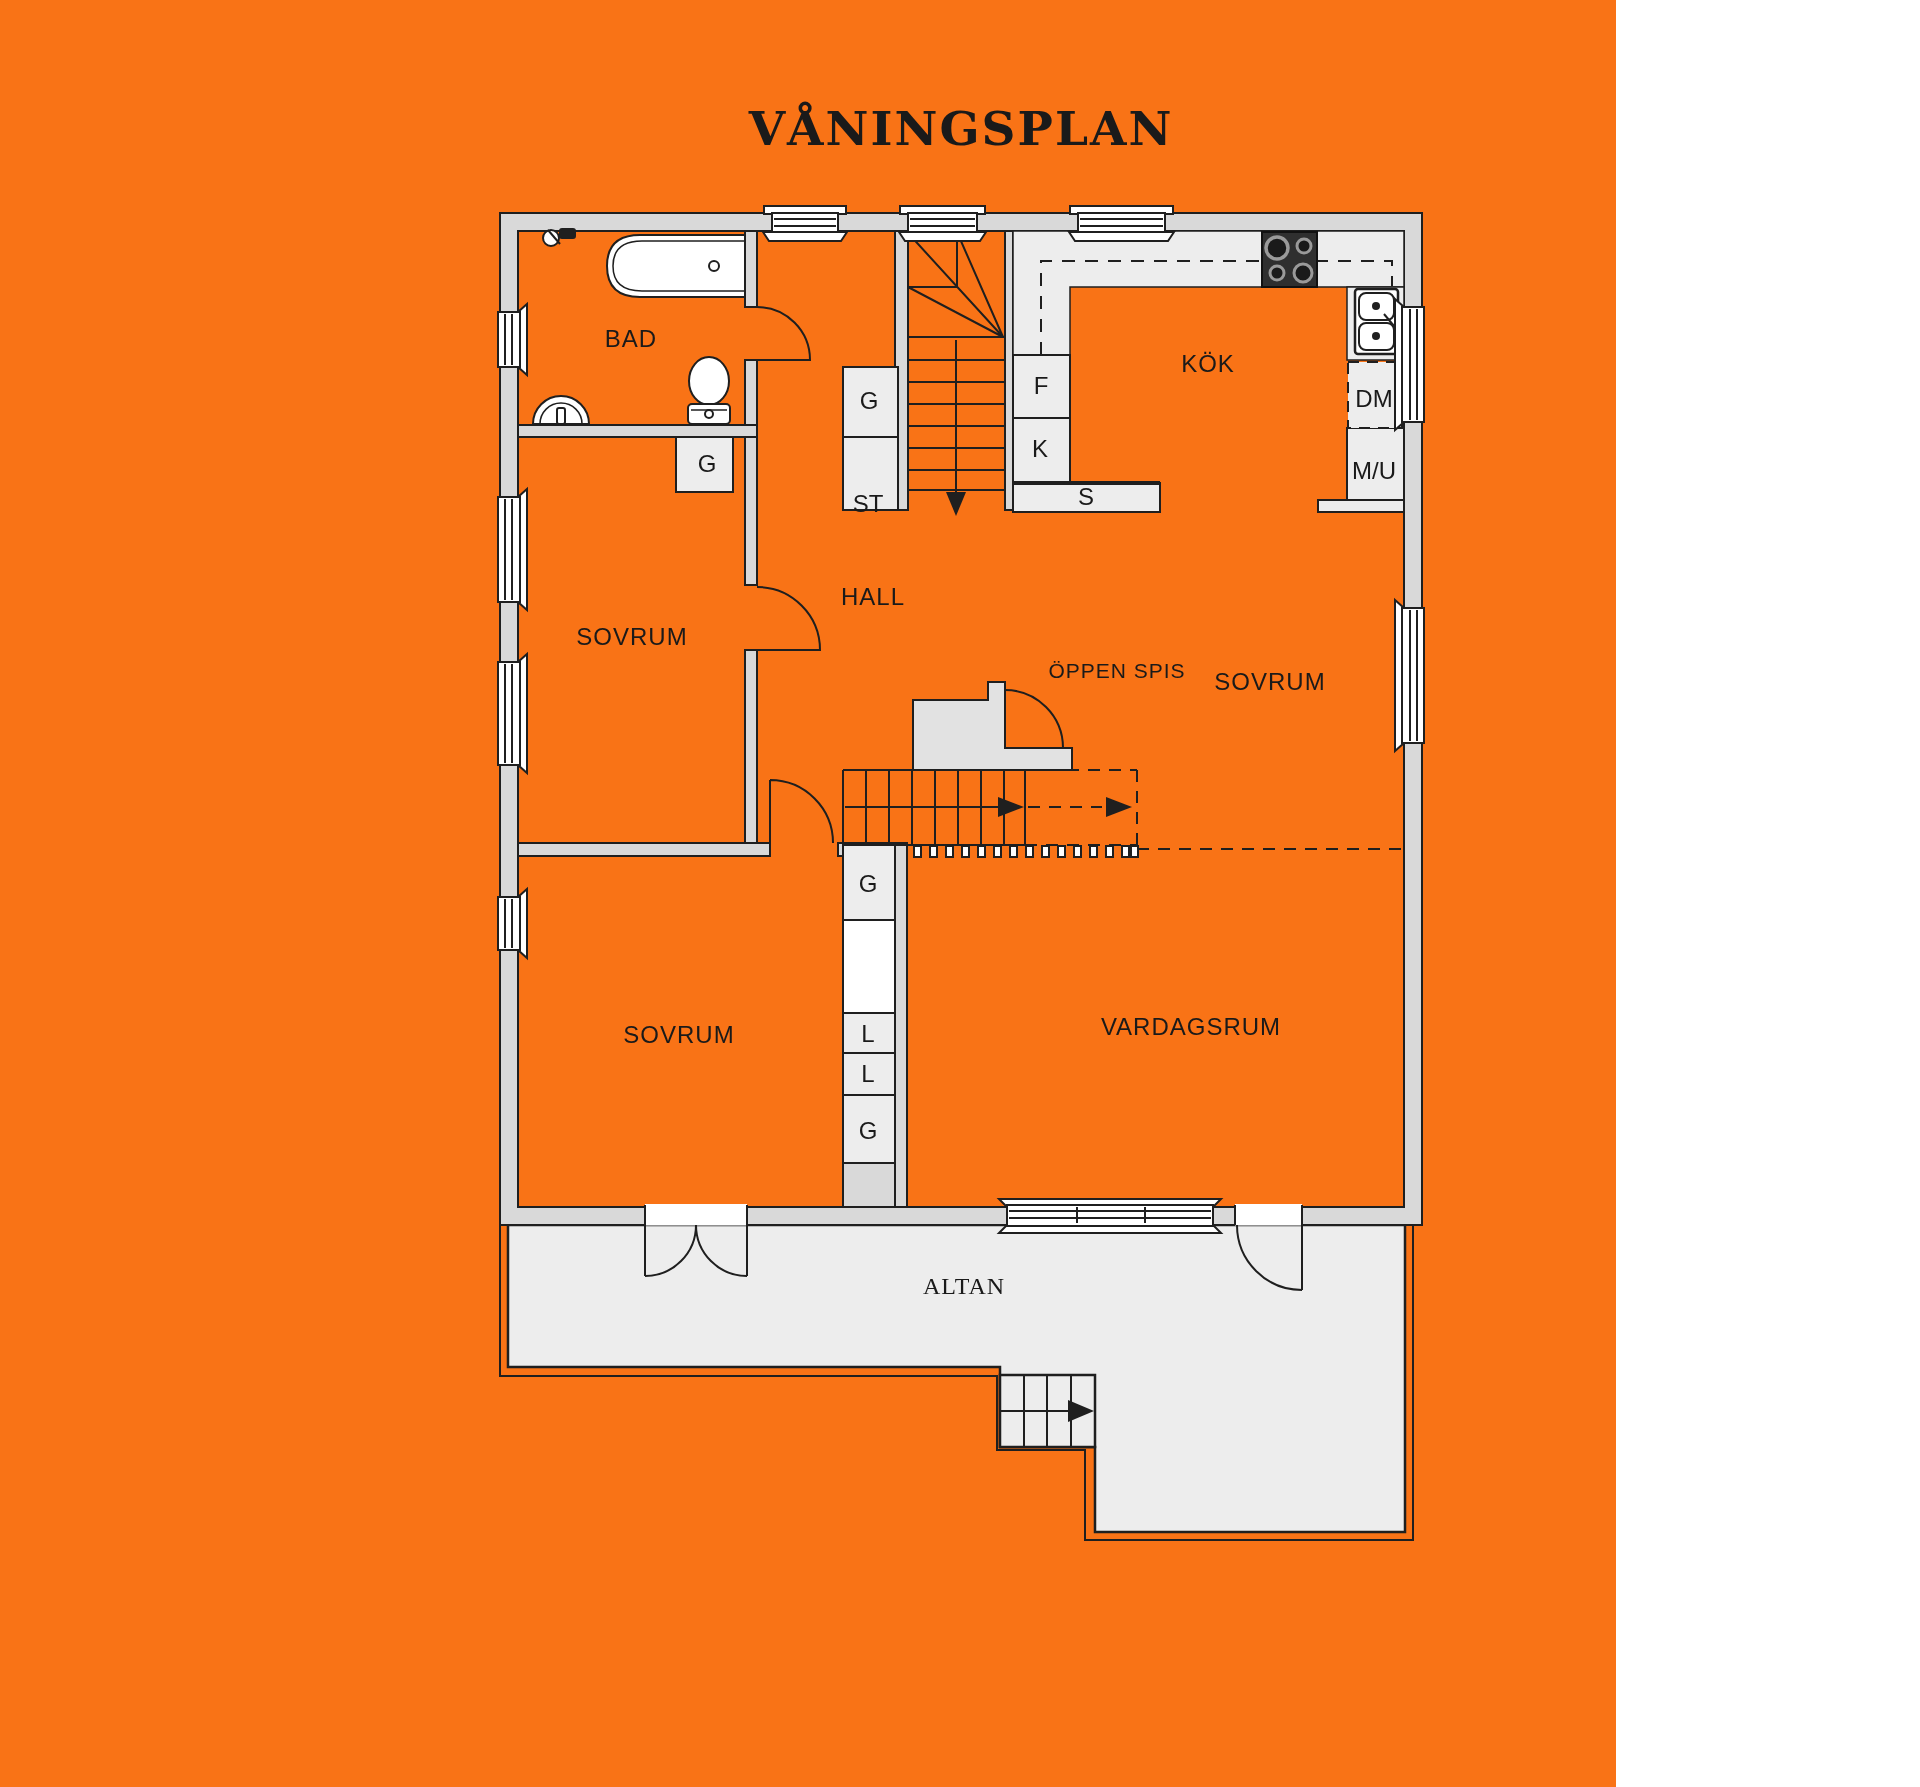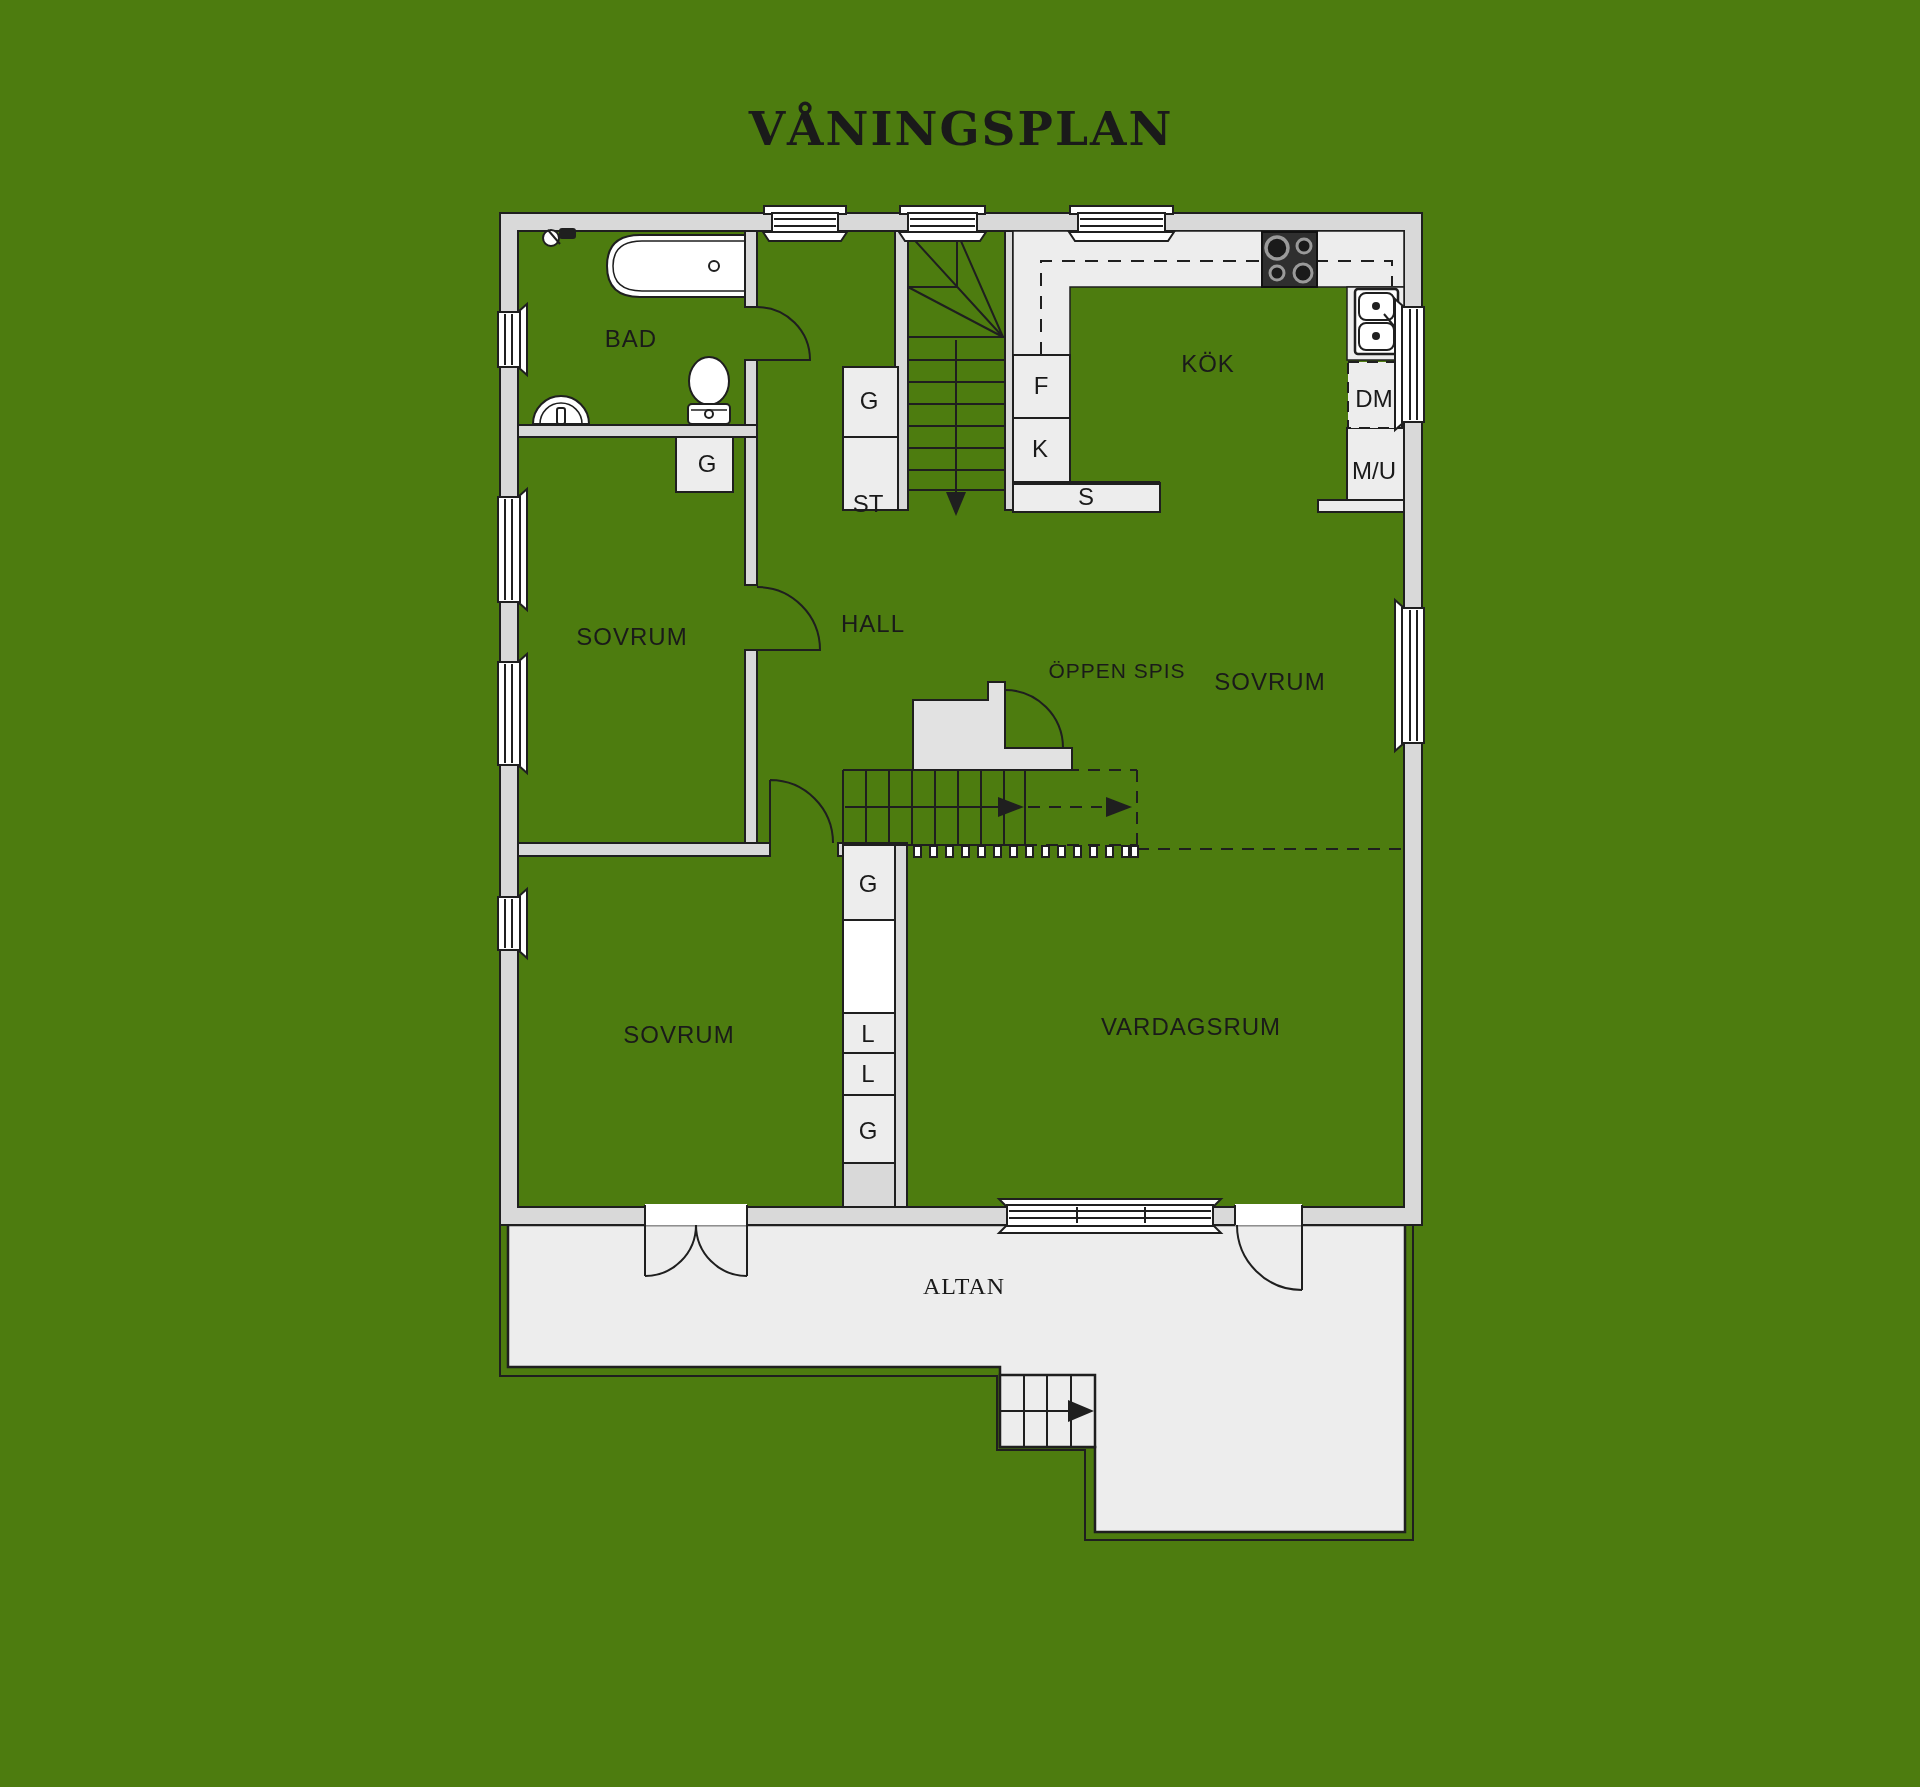--- a/index.html
+++ b/index.html
@@ -1,19 +1,19 @@
 <!DOCTYPE html>
 <html style="--line: #1f1f1f; --wall: #d9d9d9; --area: #ededed; --text: #1a1a1a; --stove: #2f2f2f;"><head>
 <meta charset="utf-8">
 <style>
   :root{
     --line:#1f1f1f; --wall:#d9d9d9; --area:#ededed; --text:#1a1a1a; --stove:#2f2f2f;
   }
   html,body{margin:0;padding:0;background:#fff;}
-  .canvas{position:relative;width:1920px;height:1787px;background:#4d7c0f;overflow:hidden;
+  .canvas{position:relative;width:1616px;height:1787px;background:#f97316;overflow:hidden;
           font-family:"Liberation Sans",sans-serif;color:var(--text);}
   .plan-svg{position:absolute;left:0;top:0;}
   .lbl{position:absolute;transform:translate(-50%,-50%);white-space:nowrap;}
   .title{font-family:"DejaVu Serif","Liberation Serif",serif;font-weight:700;
          font-size:47px;letter-spacing:2px;}
   .room-label{font-size:24px;letter-spacing:1px;}
   .small-label{font-size:24px;}
   .tiny-label{font-size:21px;letter-spacing:1px;}
 </style>
 </head>
@@ -223,21 +223,21 @@
       <rect x="560" y="229" width="15" height="9" rx="2" fill="var(--line)"></rect>
       <path d="M548,230L560,244" stroke-width="2"></path>
     </g>
   </svg>
 
   <div class="lbl title" style="left:961px;top:128px;">VÅNINGSPLAN</div>
 
   <div class="lbl room-label" style="left:631px;top:339px;">BAD</div>
   <div class="lbl room-label" style="left:632px;top:637px;">SOVRUM</div>
   <div class="lbl room-label" style="left:679px;top:1035px;">SOVRUM</div>
-  <div class="lbl room-label" style="left:873px;top:624px;">HALL</div>
+  <div class="lbl room-label" style="left:873px;top:597px;">HALL</div>
   <div class="lbl room-label" style="left:1208px;top:364px;">KÖK</div>
   <div class="lbl room-label" style="left:1270px;top:682px;">SOVRUM</div>
   <div class="lbl room-label" style="left:1146px;top:1027px;margin-left:45px;">VARDAGSRUM</div>
   <div class="lbl room-label" style="left:964px;top:1286px;font-family:Liberation Serif, serif;">ALTAN</div>
   <div class="lbl tiny-label" style="left:1070px;top:671px;margin-left:47px;">ÖPPEN SPIS</div>
 
   <div class="lbl small-label" style="left:869px;top:401px;">G</div>
   <div class="lbl small-label" style="left:868px;top:477px;margin-top:27px;">ST</div>
   <div class="lbl small-label" style="left:1041px;top:386px;">F</div>
   <div class="lbl small-label" style="left:1040px;top:449px;">K</div>

